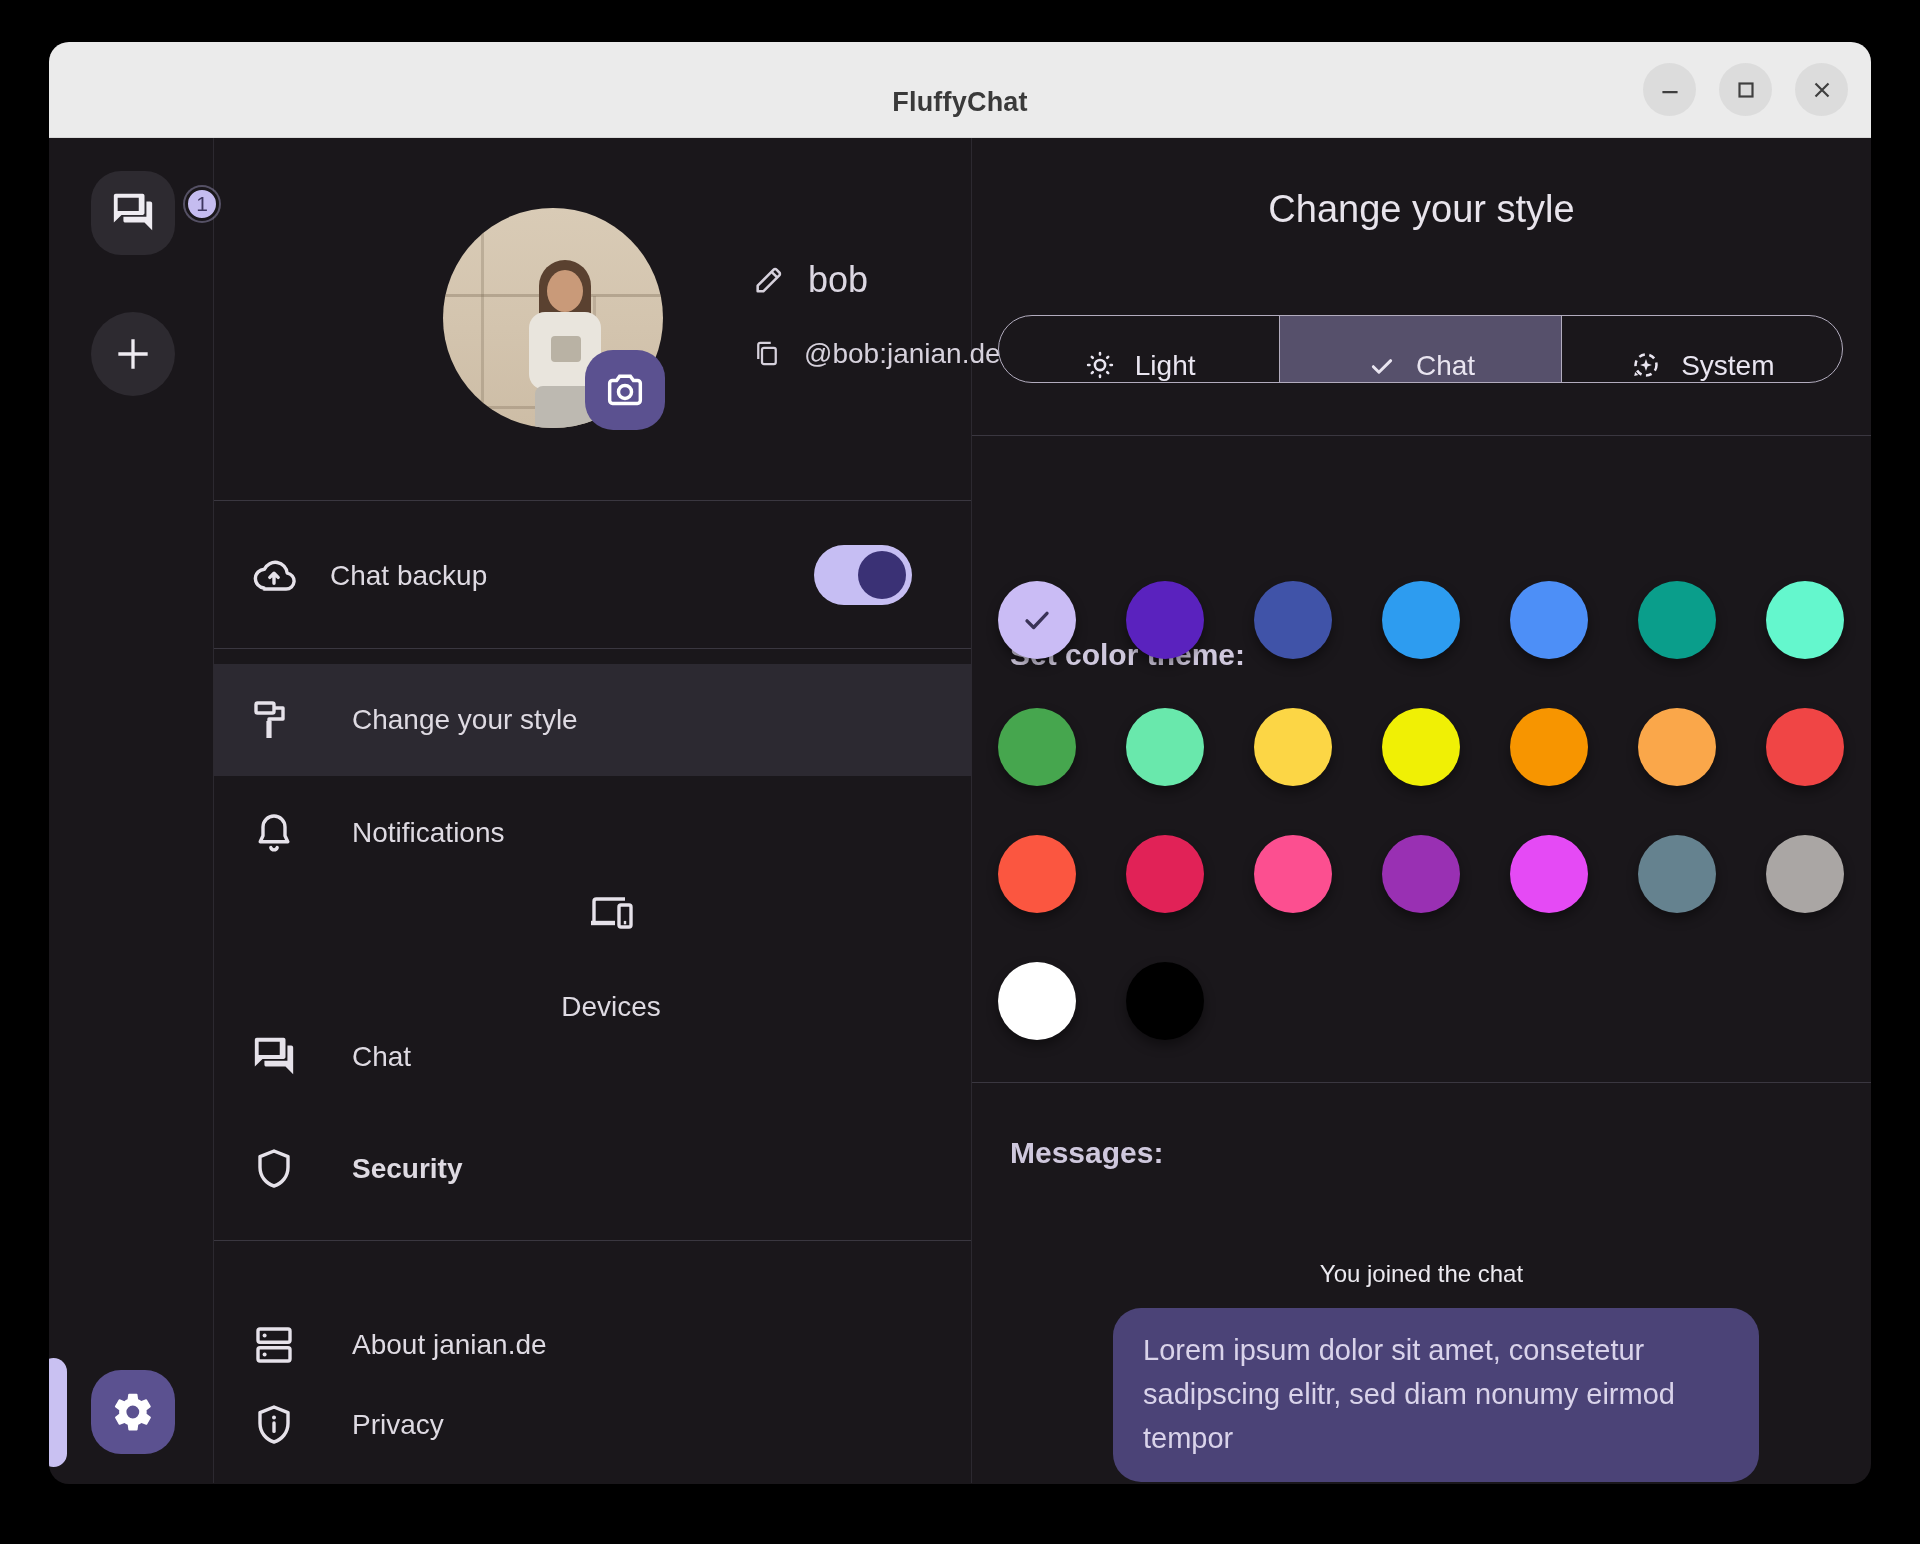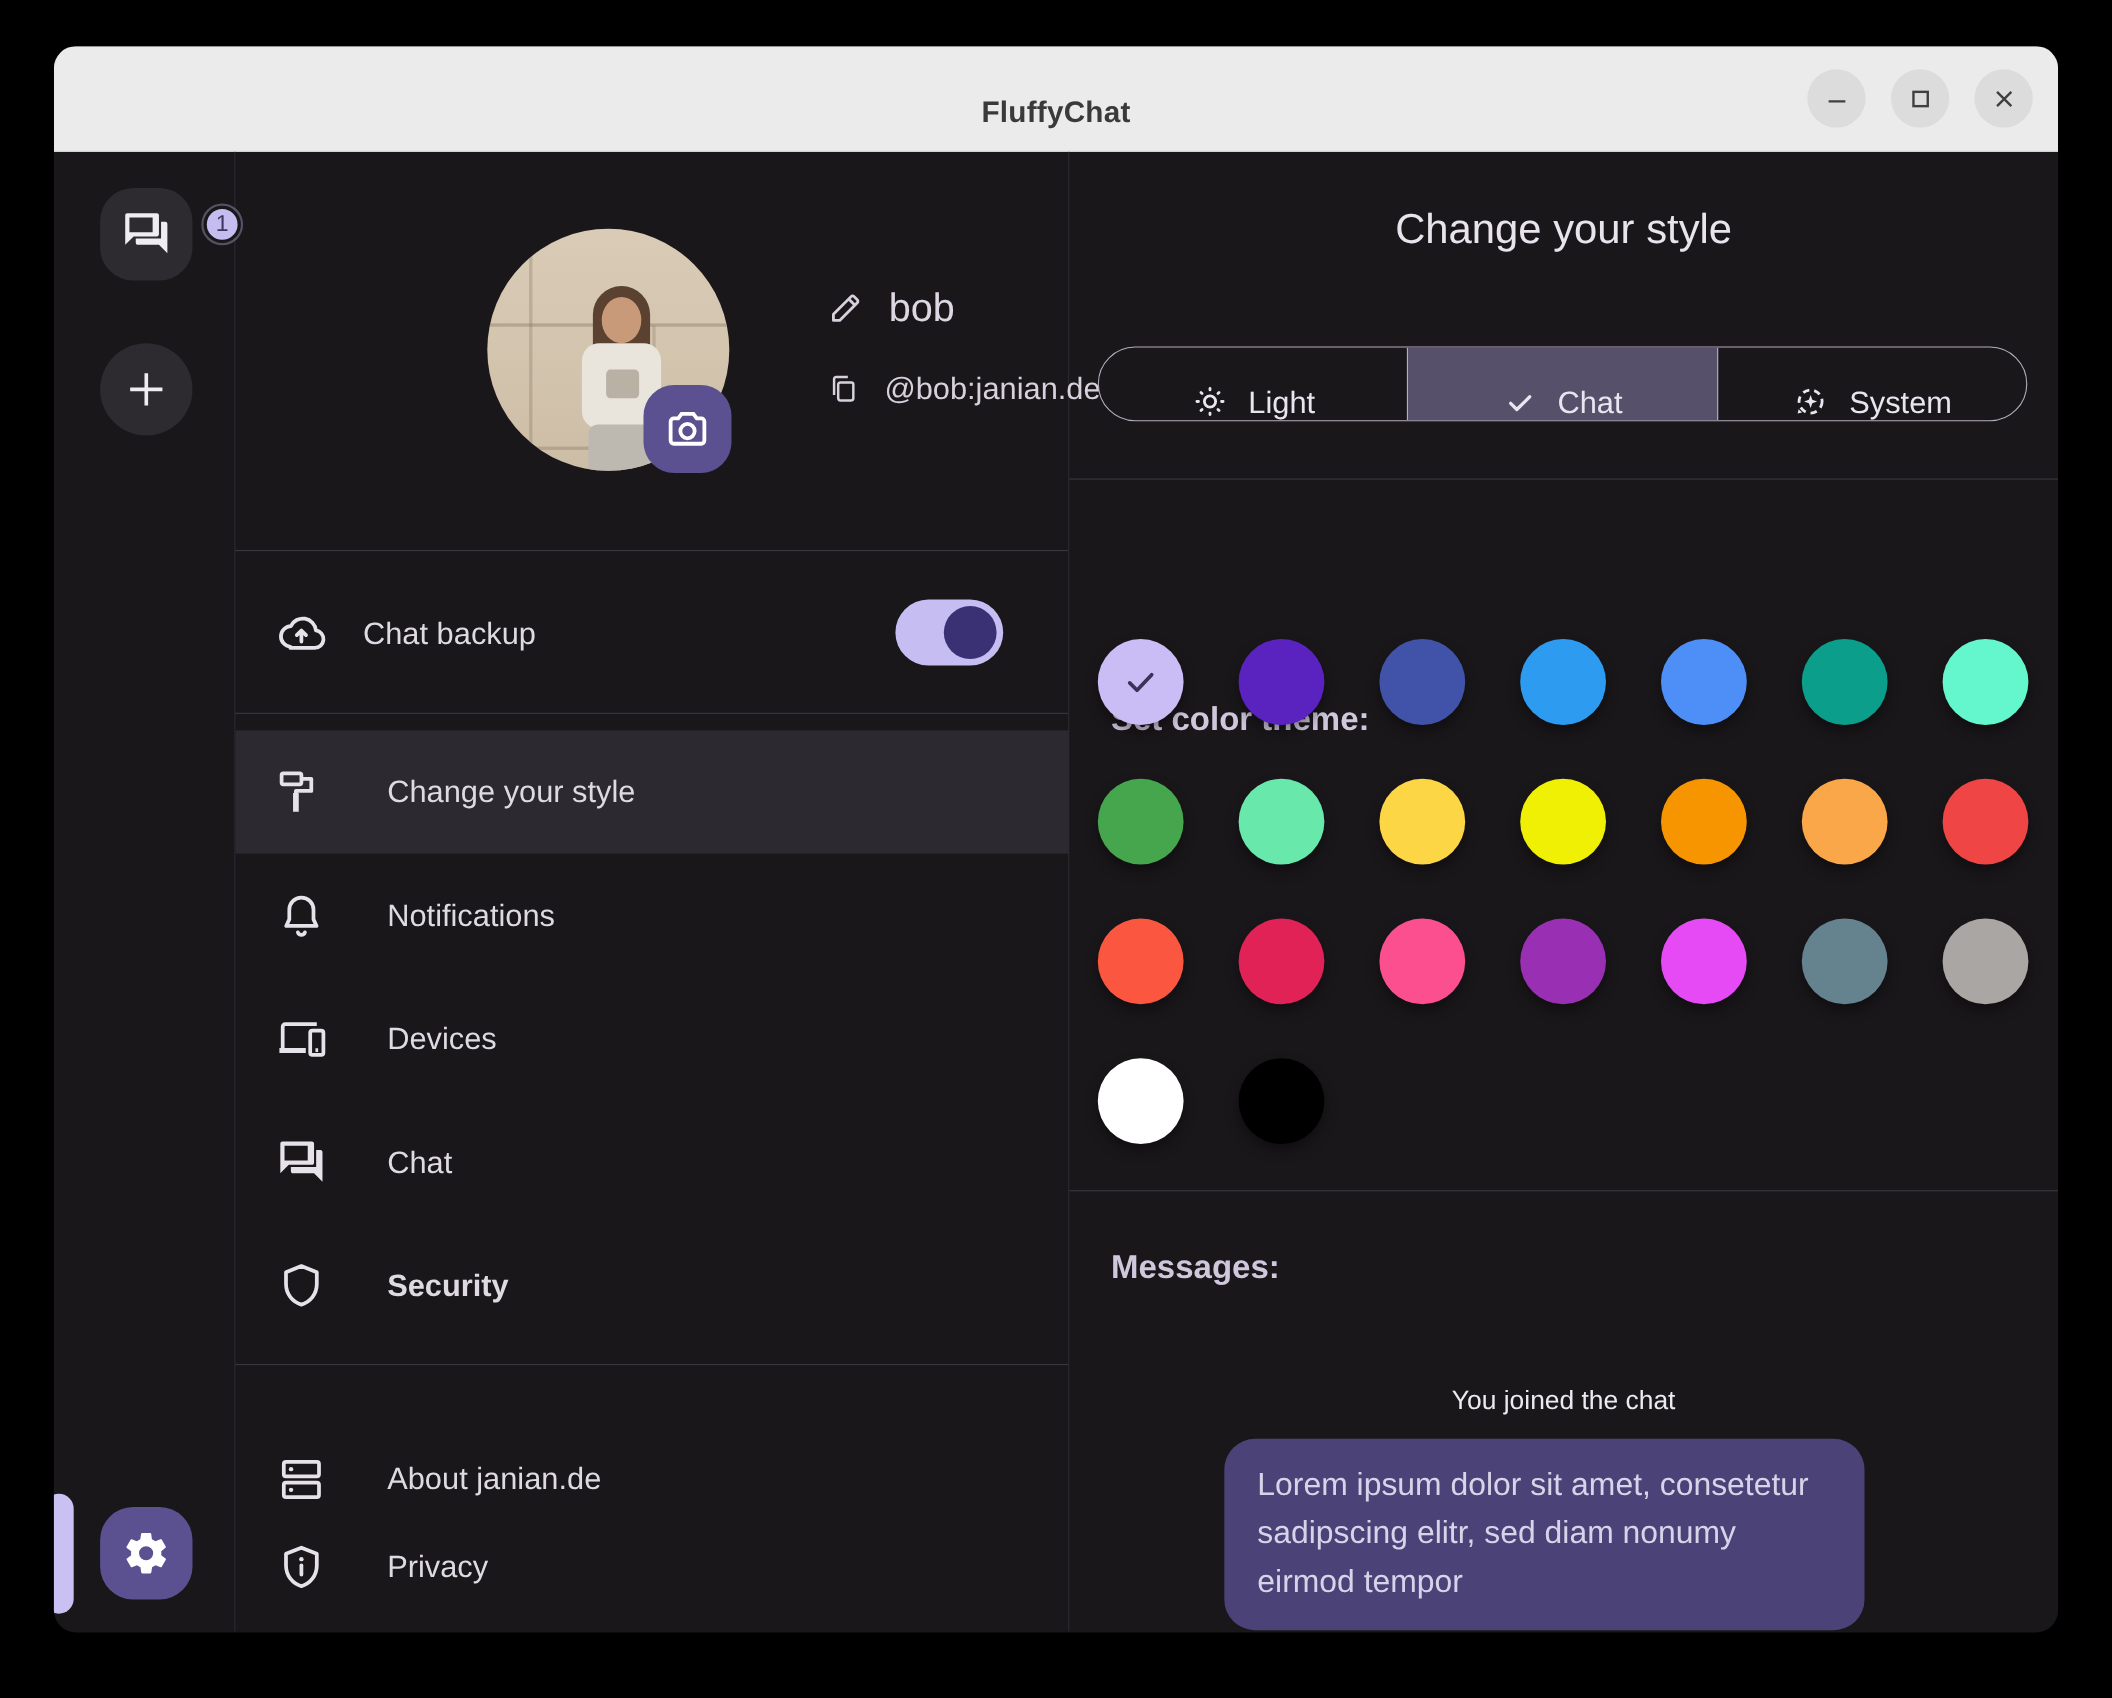--- a/index.html
+++ b/index.html
@@ -57,21 +57,21 @@
 
   .hdiv{position:absolute;left:0;right:0;height:1px;background:#3a3740;}
   .nav-div1{top:362px;} .nav-div2{top:510px;} .nav-div3{top:1102px;}
 
   .nav-row{position:absolute;left:0;width:758px;height:112px;display:flex;align-items:center;
     gap:54px;padding-left:36px;color:#dedae2;font-size:28px;cursor:default;}
   .nav-row .nicon{flex:none;width:48px;height:48px;display:grid;place-items:center;color:#e6e2ea;}
   .row-backup{top:382px;gap:32px;}
   .row-style{top:526px;background:#2c2931;}
   .row-notifications{top:639px;}
-  .row-devices{top:751px;}
+  .row-devices{top:751px;flex-direction:column;}
   .row-chat{top:863px;}
   .row-security{top:975px;font-weight:bold;}
   .row-about{top:1151px;}
   .row-privacy{top:1231px;}
 
   .toggle{position:absolute;left:600px;top:407px;width:98px;height:60px;border-radius:30px;
     background:#c6bef3;cursor:default;}
   .toggle .thumb{position:absolute;right:6px;top:6px;width:48px;height:48px;border-radius:50%;background:#3a3175;}
 
   
@@ -89,21 +89,21 @@
   .content-div1{top:297px;} .content-div2{top:944px;}
   .section-label{position:absolute;left:38px;color:#cfc8dd;font-size:30px;font-weight:700;}
   .lbl-colors{top:500px;} .lbl-messages{top:998px;}
 
   .swatch-grid{position:absolute;left:26px;top:443px;display:grid;
     grid-template-columns:repeat(7,78px);gap:49px 50px;}
   .swatch{width:78px;height:78px;border-radius:50%;display:grid;place-items:center;
     box-shadow:0 6px 12px rgba(0,0,0,.4);cursor:default;color:#3a3357;}
 
   .joined{position:absolute;left:0;right:0;top:1122px;text-align:center;color:#eceaf0;font-size:24px;}
-  .bubble{position:absolute;left:141px;top:1170px;width:582px;height:174px;border-radius:28px;
+  .bubble{position:absolute;left:141px;top:1170px;width:646px;height:174px;border-radius:28px;
     background:#4b4377;color:#d9d3ea;font-size:29px;line-height:44px;padding:20px 30px;}
 </style>
 </head>
 <body>
 
 <div class="window">
 
   <div class="titlebar">
     <div class="title">FluffyChat</div>
     <div class="winbtns">

